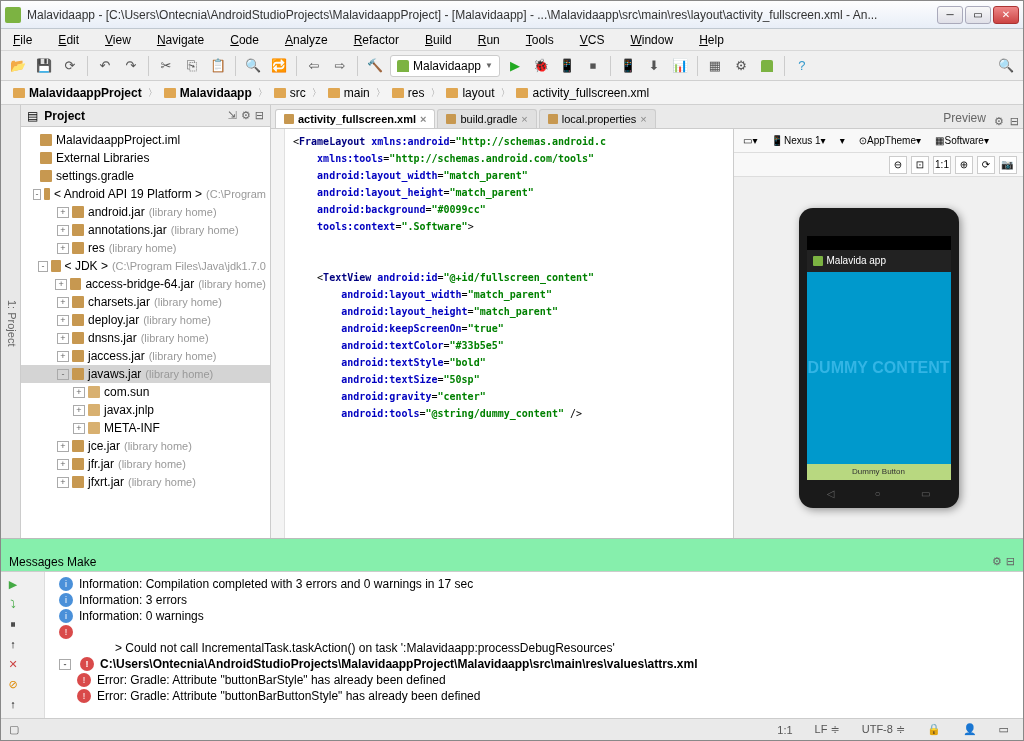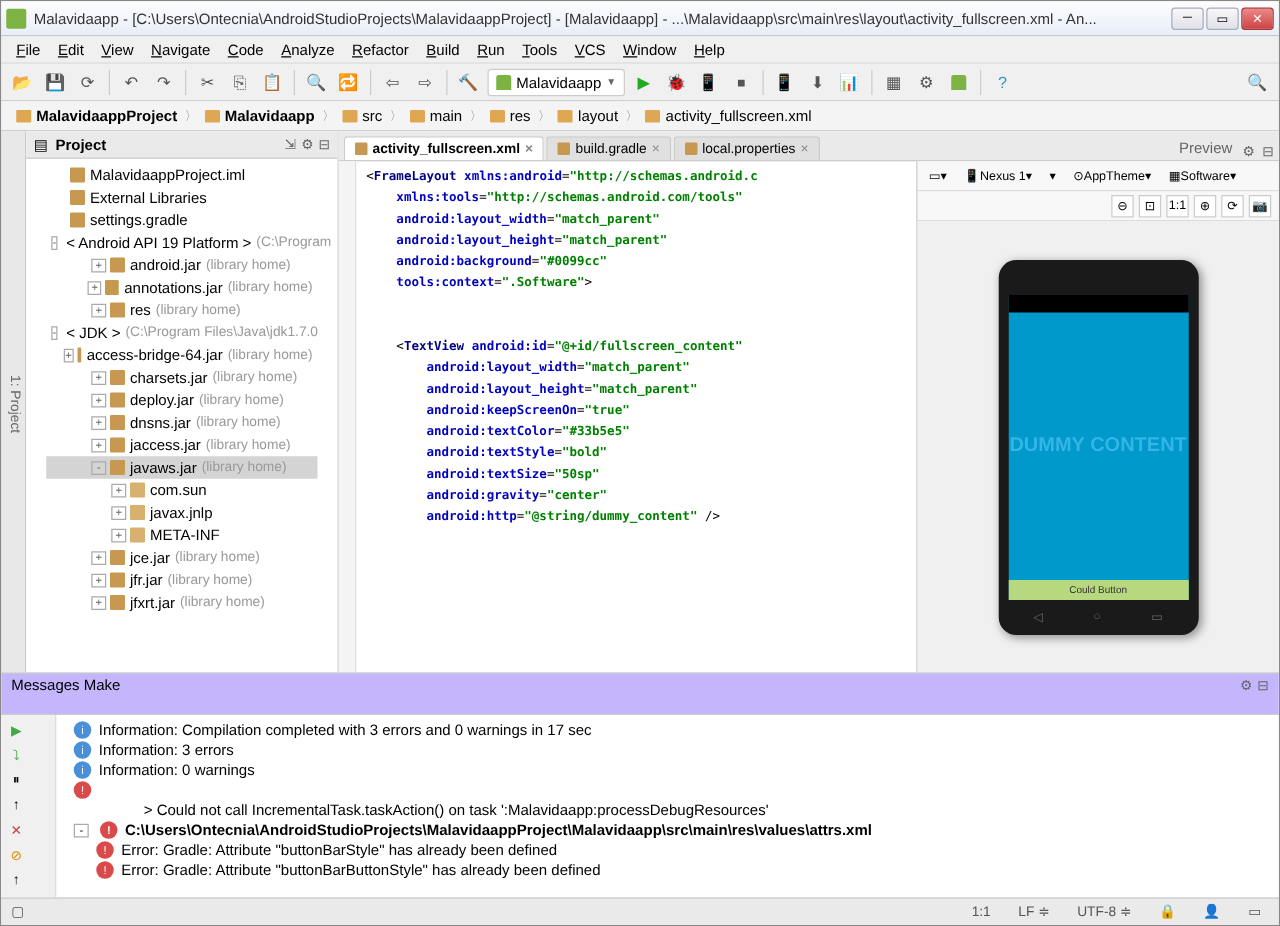--- a/index.html
+++ b/index.html
@@ -4,42 +4,42 @@
 <style>
 * { box-sizing: border-box; margin: 0; padding: 0; }
 body { font-family: "Segoe UI", Tahoma, sans-serif; font-size: 12px; background: #f0f0f0; overflow: hidden; }
 .window { width: 1024px; height: 741px; background: #f0f0f0; display: flex; flex-direction: column; border: 1px solid #888; }
 .titlebar { height: 28px; background: linear-gradient(#fdfdfe, #e8eef7); display: flex; align-items: center; padding: 0 4px; border-bottom: 1px solid #c0c8d0; }
 .titlebar-icon { width: 16px; height: 16px; background: #7cb342; border-radius: 2px; margin-right: 6px; }
 .titlebar-text { flex: 1; font-size: 12px; color: #333; white-space: nowrap; overflow: hidden; text-overflow: ellipsis; }
 .window-controls { display: flex; gap: 2px; }
 .window-btn { width: 26px; height: 18px; border: 1px solid #aab; background: linear-gradient(#f8f8f8,#e0e0e8); border-radius: 3px; display: flex; align-items: center; justify-content: center; font-size: 10px; cursor: pointer; }
 .window-btn.close { background: linear-gradient(#e88,#c44); color: #fff; border-color: #a33; }
-.menubar { height: 22px; background: #f0f0f0; display: flex; align-items: center; padding: 0 6px; gap: 2px; border-bottom: 1px solid #d8d8d8; }
+.menubar { height: 22px; background: #f0f0f0; display: flex; align-items: center; padding: 0 6px; gap: 14px; border-bottom: 1px solid #d8d8d8; }
 .menu-item { padding: 2px 6px; cursor: pointer; }
 .menu-item u { text-decoration: underline; }
 .toolbar { height: 30px; background: #f0f0f0; display: flex; align-items: center; padding: 0 6px; gap: 4px; border-bottom: 1px solid #d0d0d0; }
 .tool-btn { width: 22px; height: 22px; display: flex; align-items: center; justify-content: center; cursor: pointer; border-radius: 2px; font-size: 13px; color: #555; }
 .tool-sep { width: 1px; height: 20px; background: #ccc; margin: 0 2px; }
 .run-config { display: flex; align-items: center; gap: 4px; padding: 2px 6px; border: 1px solid #ccc; border-radius: 3px; background: #fff; height: 22px; cursor: pointer; }
 .android-icon { width: 12px; height: 12px; background: #7cb342; border-radius: 2px 2px 0 0; position: relative; }
 .search-icon-right { margin-left: auto; }
 .navbar { height: 24px; background: #f4f4f4; display: flex; align-items: center; padding: 0 6px; border-bottom: 1px solid #d0d0d0; }
 .navcrumb { display: flex; align-items: center; gap: 4px; padding: 2px 6px; cursor: pointer; }
 .navcrumb.sel { font-weight: bold; }
 .folder-icon { width: 12px; height: 10px; background: #e0a752; border-radius: 1px; }
 .crumb-arrow { color: #888; font-size: 10px; }
 .main-content { flex: 1; display: flex; overflow: hidden; }
 .side-tabs-left { width: 20px; background: #e8e8e8; border-right: 1px solid #ccc; display: flex; flex-direction: column; align-items: center; padding-top: 4px; writing-mode: vertical-rl; font-size: 11px; gap: 10px; }
 .side-tab { padding: 6px 2px; cursor: pointer; color: #666; }
 .project-panel { width: 250px; background: #fff; border-right: 1px solid #ccc; display: flex; flex-direction: column; }
 .panel-header { height: 22px; background: #eaeaea; border-bottom: 1px solid #ccc; display: flex; align-items: center; padding: 0 6px; gap: 6px; }
 .panel-title { flex: 1; font-weight: bold; }
 .panel-tools { display: flex; gap: 4px; font-size: 11px; color: #666; }
-.tree { flex: 1; overflow: auto; padding: 4px 16px; font-size: 12px; }
+.tree { flex: 1; overflow: auto; padding: 4px 0; font-size: 12px; }
 .tree-row { display: flex; align-items: center; height: 18px; padding: 0 4px; cursor: pointer; white-space: nowrap; }
 .tree-row.sel { background: #d4d4d4; }
 .tree-toggle { width: 12px; text-align: center; font-size: 9px; color: #666; border: 1px solid #aaa; height: 11px; line-height: 9px; margin-right: 3px; }
 .tree-spacer { display: inline-block; }
 .jar-icon { width: 12px; height: 12px; background: #c79850; border-radius: 1px; margin-right: 4px; }
 .pkg-icon { width: 12px; height: 12px; background: #d8b070; border-radius: 1px; margin-right: 4px; }
 .lib-hint { color: #999; font-size: 11px; margin-left: 4px; }
 .editor-area { flex: 1; display: flex; flex-direction: column; background: #fff; }
 .editor-tabs { height: 24px; background: #eaeaea; display: flex; align-items: flex-end; padding: 0 4px; border-bottom: 1px solid #ccc; }
 .editor-tab { display: flex; align-items: center; gap: 4px; padding: 3px 8px; background: #e0e0e0; border: 1px solid #ccc; border-bottom: none; border-radius: 3px 3px 0 0; margin-right: 2px; cursor: pointer; font-size: 11px; }
@@ -62,21 +62,21 @@
 .phone { width: 160px; height: 300px; background: #1a1a1a; border-radius: 14px; padding: 28px 8px 28px 8px; position: relative; box-shadow: 2px 2px 8px rgba(0,0,0,.4); }
 .phone-screen { width: 100%; height: 100%; background: #0099cc; display: flex; flex-direction: column; }
 .phone-statusbar { height: 14px; background: #000; }
 .phone-appbar { height: 22px; background: #222; color: #fff; display: flex; align-items: center; padding: 0 6px; font-size: 10px; gap: 4px; }
 .phone-appbar-icon { width: 10px; height: 10px; background: #7cb342; border-radius: 1px; }
 .phone-content { flex: 1; display: flex; align-items: center; justify-content: center; color: #33b5e5; font-weight: bold; font-size: 16px; text-align: center; line-height: 1.2; }
 .phone-button-bar { height: 16px; background: #b8d880; color: #333; font-size: 8px; display: flex; align-items: center; justify-content: center; }
 .phone-nav { position: absolute; bottom: 6px; left: 8px; right: 8px; height: 16px; display: flex; justify-content: space-around; align-items: center; }
 .phone-nav span { color: #666; font-size: 10px; }
 .messages-panel { height: 180px; border-top: 1px solid #bbb; background: #fff; display: flex; flex-direction: column; }
-.messages-header { height: 22px; background: #c4b5fd; display: flex; align-items: flex-end; padding: 16px 8px; border-bottom: 1px solid #ccc; }
+.messages-header { height: 22px; background: #86efac; display: flex; align-items: flex-start; padding: 16px 8px; border-bottom: 1px solid #ccc; }
 .messages-title { flex: 1; }
 .messages-body { flex: 1; display: flex; overflow: hidden; }
 .msg-toolbar { width: 44px; background: #f0f0f0; border-right: 1px solid #ddd; display: flex; flex-wrap: wrap; padding: 4px; gap: 4px; align-content: flex-start; }
 .msg-tool { width: 16px; height: 16px; display: flex; align-items: center; justify-content: center; font-size: 11px; cursor: pointer; border-radius: 2px; }
 .msg-tool.green { color: #4a4; }
 .msg-tool.red { color: #c44; }
 .msg-tool.orange { color: #d80; }
 .msg-list { flex: 1; overflow: auto; padding: 4px; font-size: 12px; }
 .msg-row { display: flex; align-items: center; padding: 1px 4px; gap: 6px; }
 .msg-icon { width: 14px; height: 14px; border-radius: 7px; display: flex; align-items: center; justify-content: center; font-size: 9px; color: #fff; flex-shrink: 0; }
@@ -386,21 +386,21 @@
 
     <span class="comment"></span>
     &lt;<span class="tag">TextView</span> <span class="attr">android:id</span>=<span class="val">"@+id/fullscreen_content"</span>
         <span class="attr">android:layout_width</span>=<span class="val">"match_parent"</span>
         <span class="attr">android:layout_height</span>=<span class="val">"match_parent"</span>
         <span class="attr">android:keepScreenOn</span>=<span class="val">"true"</span>
         <span class="attr">android:textColor</span>=<span class="val">"#33b5e5"</span>
         <span class="attr">android:textStyle</span>=<span class="val">"bold"</span>
         <span class="attr">android:textSize</span>=<span class="val">"50sp"</span>
         <span class="attr">android:gravity</span>=<span class="val">"center"</span>
-        <span class="attr">android:http</span>=<span class="val">"@string/dummy_content"</span> /&gt;
+        <span class="attr">android:tools</span>=<span class="val">"@string/dummy_content"</span> /&gt;
 
     <span class="comment"></span></div>
 
         <div class="preview-panel">
           <div class="preview-toolbar">
             <span class="preview-dd">▭▾</span>
             <span class="preview-dd">📱<span>Nexus 1</span>▾</span>
             <span class="preview-dd">▾</span>
             <span class="preview-dd">⊙<span>AppTheme</span>▾</span>
             <span class="preview-dd">▦<span>Software</span>▾</span>
@@ -410,24 +410,28 @@
             <div class="zoom-btn">⊡</div>
             <div class="zoom-btn">1:1</div>
             <div class="zoom-btn">⊕</div>
             <div class="zoom-btn">⟳</div>
             <div class="zoom-btn">📷</div>
           </div>
           <div class="device-canvas">
             <div class="phone">
               <div class="phone-screen">
                 <div class="phone-statusbar"></div>
+                <div class="phone-appbar">
+                  <div class="phone-appbar-icon"></div>
+                  <span>Malavida app</span>
+                </div>
                 <div class="phone-content">
                   <span>DUMMY CONTENT</span>
                 </div>
-                <div class="phone-button-bar">Could Button</div>
+                <div class="phone-button-bar">Dummy Button</div>
               </div>
               <div class="phone-nav">
                 <span>◁</span>
                   <span>○</span>
                   <span>▭</span>
               </div>
             </div>
           </div>
         </div>
       </div>

